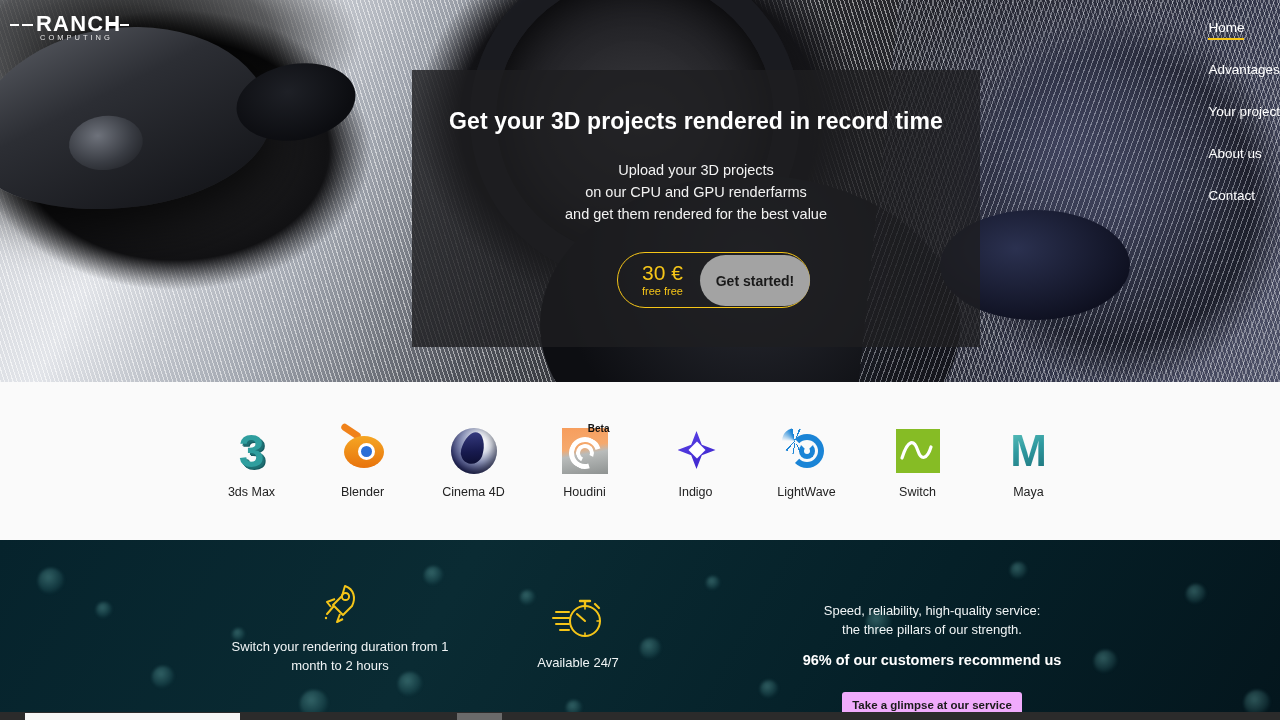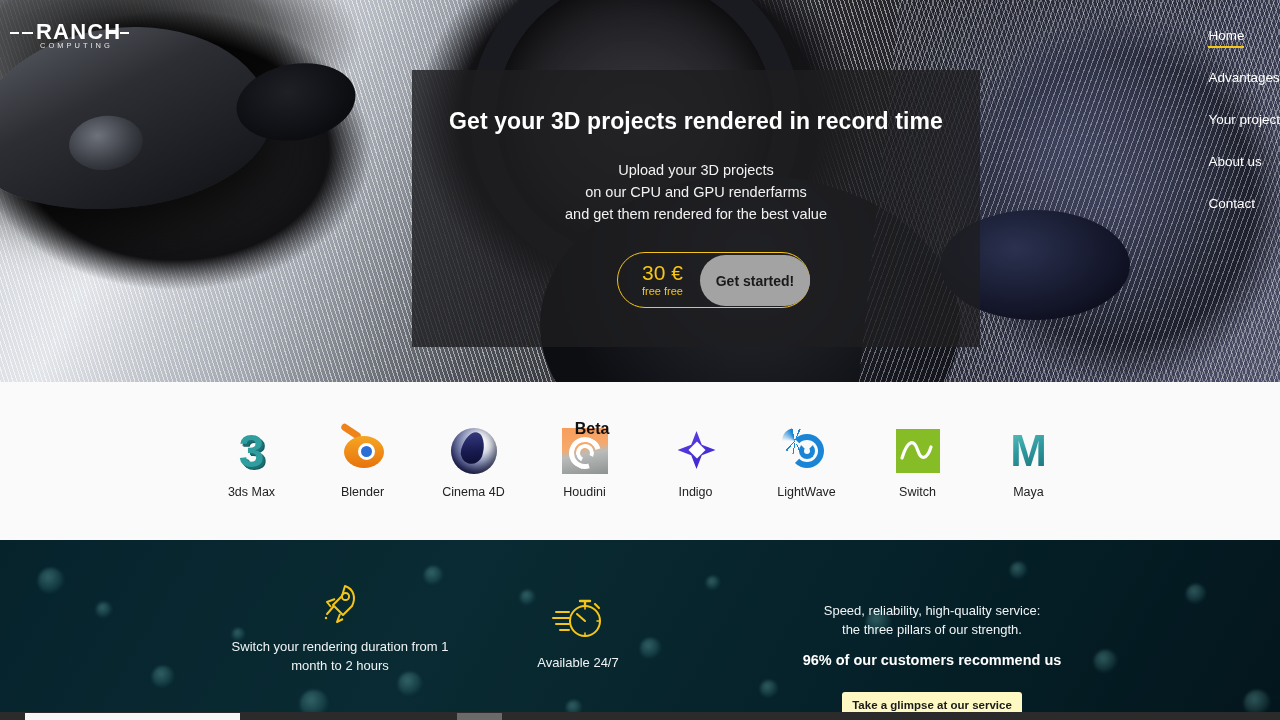--- a/index.html
+++ b/index.html
@@ -73,21 +73,21 @@
     opacity: .92;
   }
   .hero-blue-blob {
     position: absolute; right: 150px; top: 210px; width: 190px; height: 110px;
     border-radius: 50%;
     background: radial-gradient(ellipse at 40% 35%, #2b3150 0%, #0e1020 75%);
   }
 
   
   .nav {
-    position: absolute; left: 0; top: 16px; width: 1280px; height: 42px;
+    position: absolute; left: 0; top: 8px; width: 1280px; height: 42px;
     display: flex; align-items: center;
     z-index: 30;
   }
   .logo {
     position: absolute; left: 10px; top: 5px;
     width: 180px; height: 32px;
   }
   .logo-word {
     position: absolute; left: 26px; top: 0px;
     color: #ffffff;
@@ -283,21 +283,21 @@
   }
   .ic-houdini-spiral2 {
     position: absolute; left: 14px; top: 16px;
     width: 18px; height: 18px; border-radius: 50%;
     border: 4px solid #ffffff;
     border-bottom-color: transparent;
     transform: rotate(-20deg);
   }
   .ic-houdini-beta {
     position: absolute; right: 0px; top: -1px;
-    font-size: 16px; font-weight: bold; color: #111111;
+    font-size: 10px; font-weight: bold; color: #111111;
     padding: 0 2px;
     line-height: 12px;
     margin-left: 32px;
   }
   
   .ic-indigo {
     position: absolute; left: 9px; top: 7px;
     width: 38px; height: 38px;
     background: linear-gradient(150deg,#5b43e8 0%,#3a22c9 100%);
     clip-path: polygon(50% 0%, 64% 36%, 100% 50%, 64% 64%, 50% 100%, 36% 64%, 0% 50%, 36% 36%);
@@ -384,21 +384,21 @@
   .feat-text-strong {
     font-size: 14.5px;
     font-weight: bold;
     margin-top: 13px;
     color: #ffffff;
   }
   .glimpse-btn {
     position: absolute;
     left: 842px; top: 692px;
     width: 180px; height: 25px;
-    background: #fef9c3;
+    background: #f0abfc;
     border: none;
     border-radius: 3px;
     color: #1a1a1a;
     font-family: "Liberation Sans", sans-serif;
     font-size: 11.5px;
     font-weight: bold;
     cursor: pointer;
     z-index: 25;
   }
 

